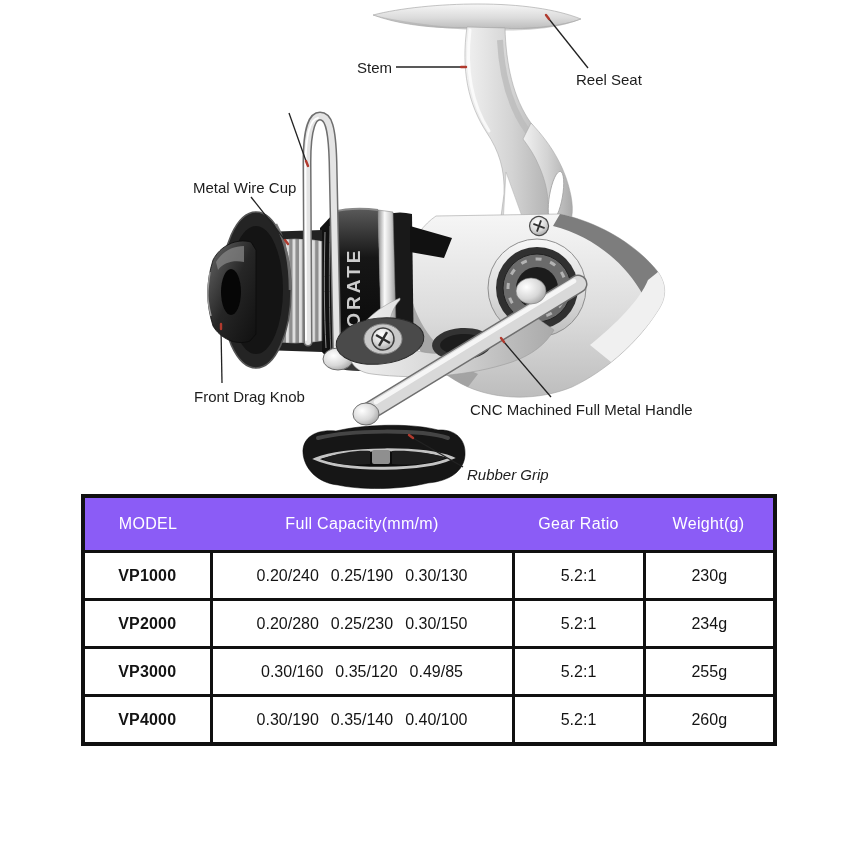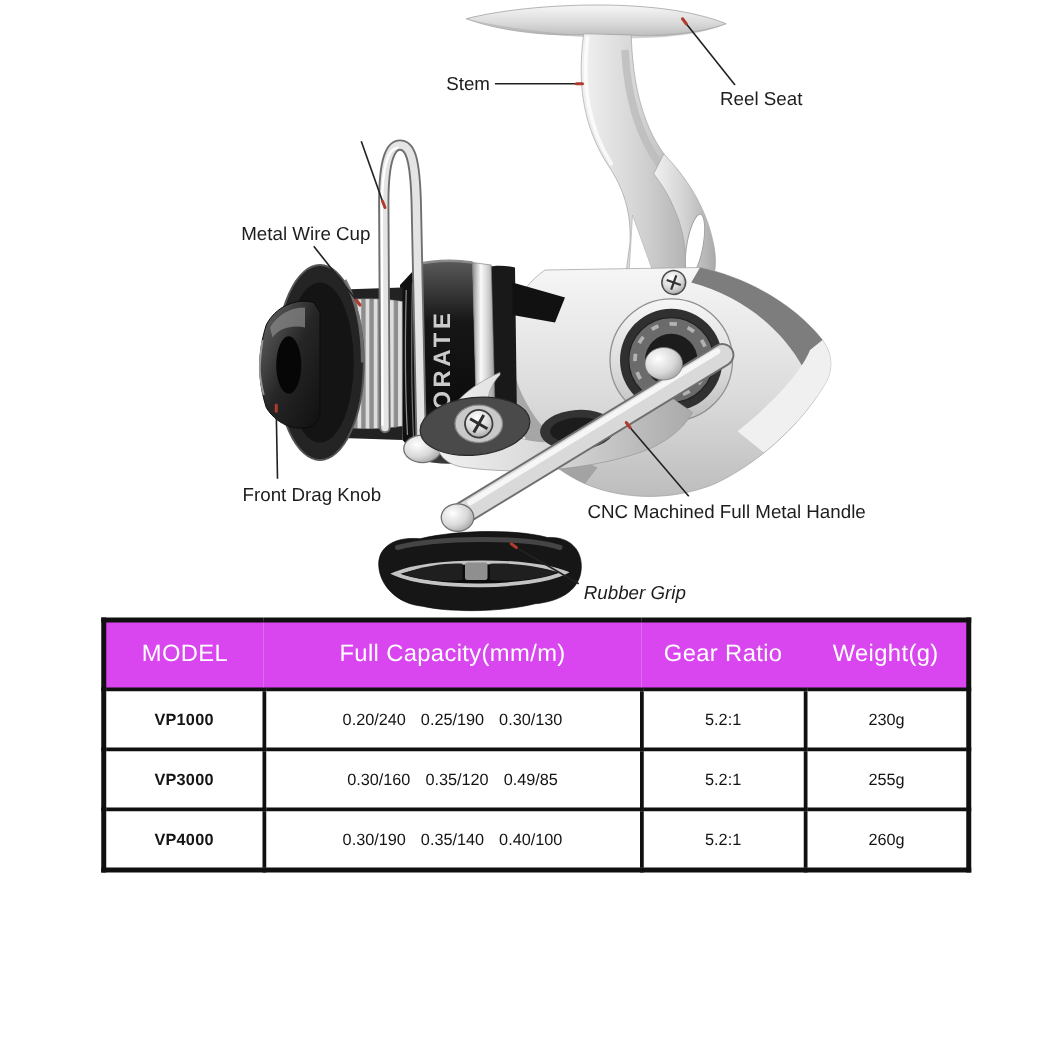--- a/index.html
+++ b/index.html
@@ -3,23 +3,23 @@
 <meta charset="utf-8">
 <style>
   html,body{margin:0;padding:0;background:#ffffff;}
   body{width:850px;height:850px;font-family:"Liberation Sans",sans-serif;}
   .stage{position:relative;width:850px;height:850px;background:#fff;overflow:hidden;}
   svg.reel{position:absolute;left:0;top:0;}
   .anno{position:absolute;font-size:15px;color:#1d1d1d;white-space:nowrap;line-height:1.15;}
   .anno.right{text-align:right;}
   table.spec{position:absolute;left:81px;top:494px;width:692px;border-collapse:collapse;
              border:4px solid #101010;table-layout:fixed;background:#fff;}
-  table.spec th{background:#d946ef;color:#ffffff;font-weight:400;font-size:19px;height:50px;
+  table.spec th{background:#8b5cf6;color:#ffffff;font-weight:400;font-size:16px;height:50px;
                 border:none;border-bottom:3px solid #101010;text-align:center;letter-spacing:.3px;}
-  table.spec td{border:3px solid #101010;text-align:center;font-size:13px;color:#141414;height:45px;
+  table.spec td{border:3px solid #101010;text-align:center;font-size:16px;color:#141414;height:45px;
                 padding:0;vertical-align:middle;}
   table.spec td.model{font-weight:700;letter-spacing:.2px;}
   td.cap span{display:inline-block;margin:0 6px;}
 </style>
 </head>
 <body>
 
 <div class="stage">
 
   <svg class="reel" width="850" height="500" viewBox="0 0 850 500">
@@ -206,20 +206,26 @@
       </tr>
     </thead>
     <tbody>
       <tr>
         <td class="model">VP1000</td>
         <td class="cap"><span>0.20/240</span><span>0.25/190</span><span>0.30/130</span></td>
         <td>5.2:1</td>
         <td>230g</td>
       </tr>
       <tr>
+        <td class="model">VP2000</td>
+        <td class="cap"><span>0.20/280</span><span>0.25/230</span><span>0.30/150</span></td>
+        <td>5.2:1</td>
+        <td>234g</td>
+      </tr>
+      <tr>
         <td class="model">VP3000</td>
         <td class="cap"><span>0.30/160</span><span>0.35/120</span><span>0.49/85</span></td>
         <td>5.2:1</td>
         <td>255g</td>
       </tr>
       <tr>
         <td class="model">VP4000</td>
         <td class="cap"><span>0.30/190</span><span>0.35/140</span><span>0.40/100</span></td>
         <td>5.2:1</td>
         <td>260g</td>

